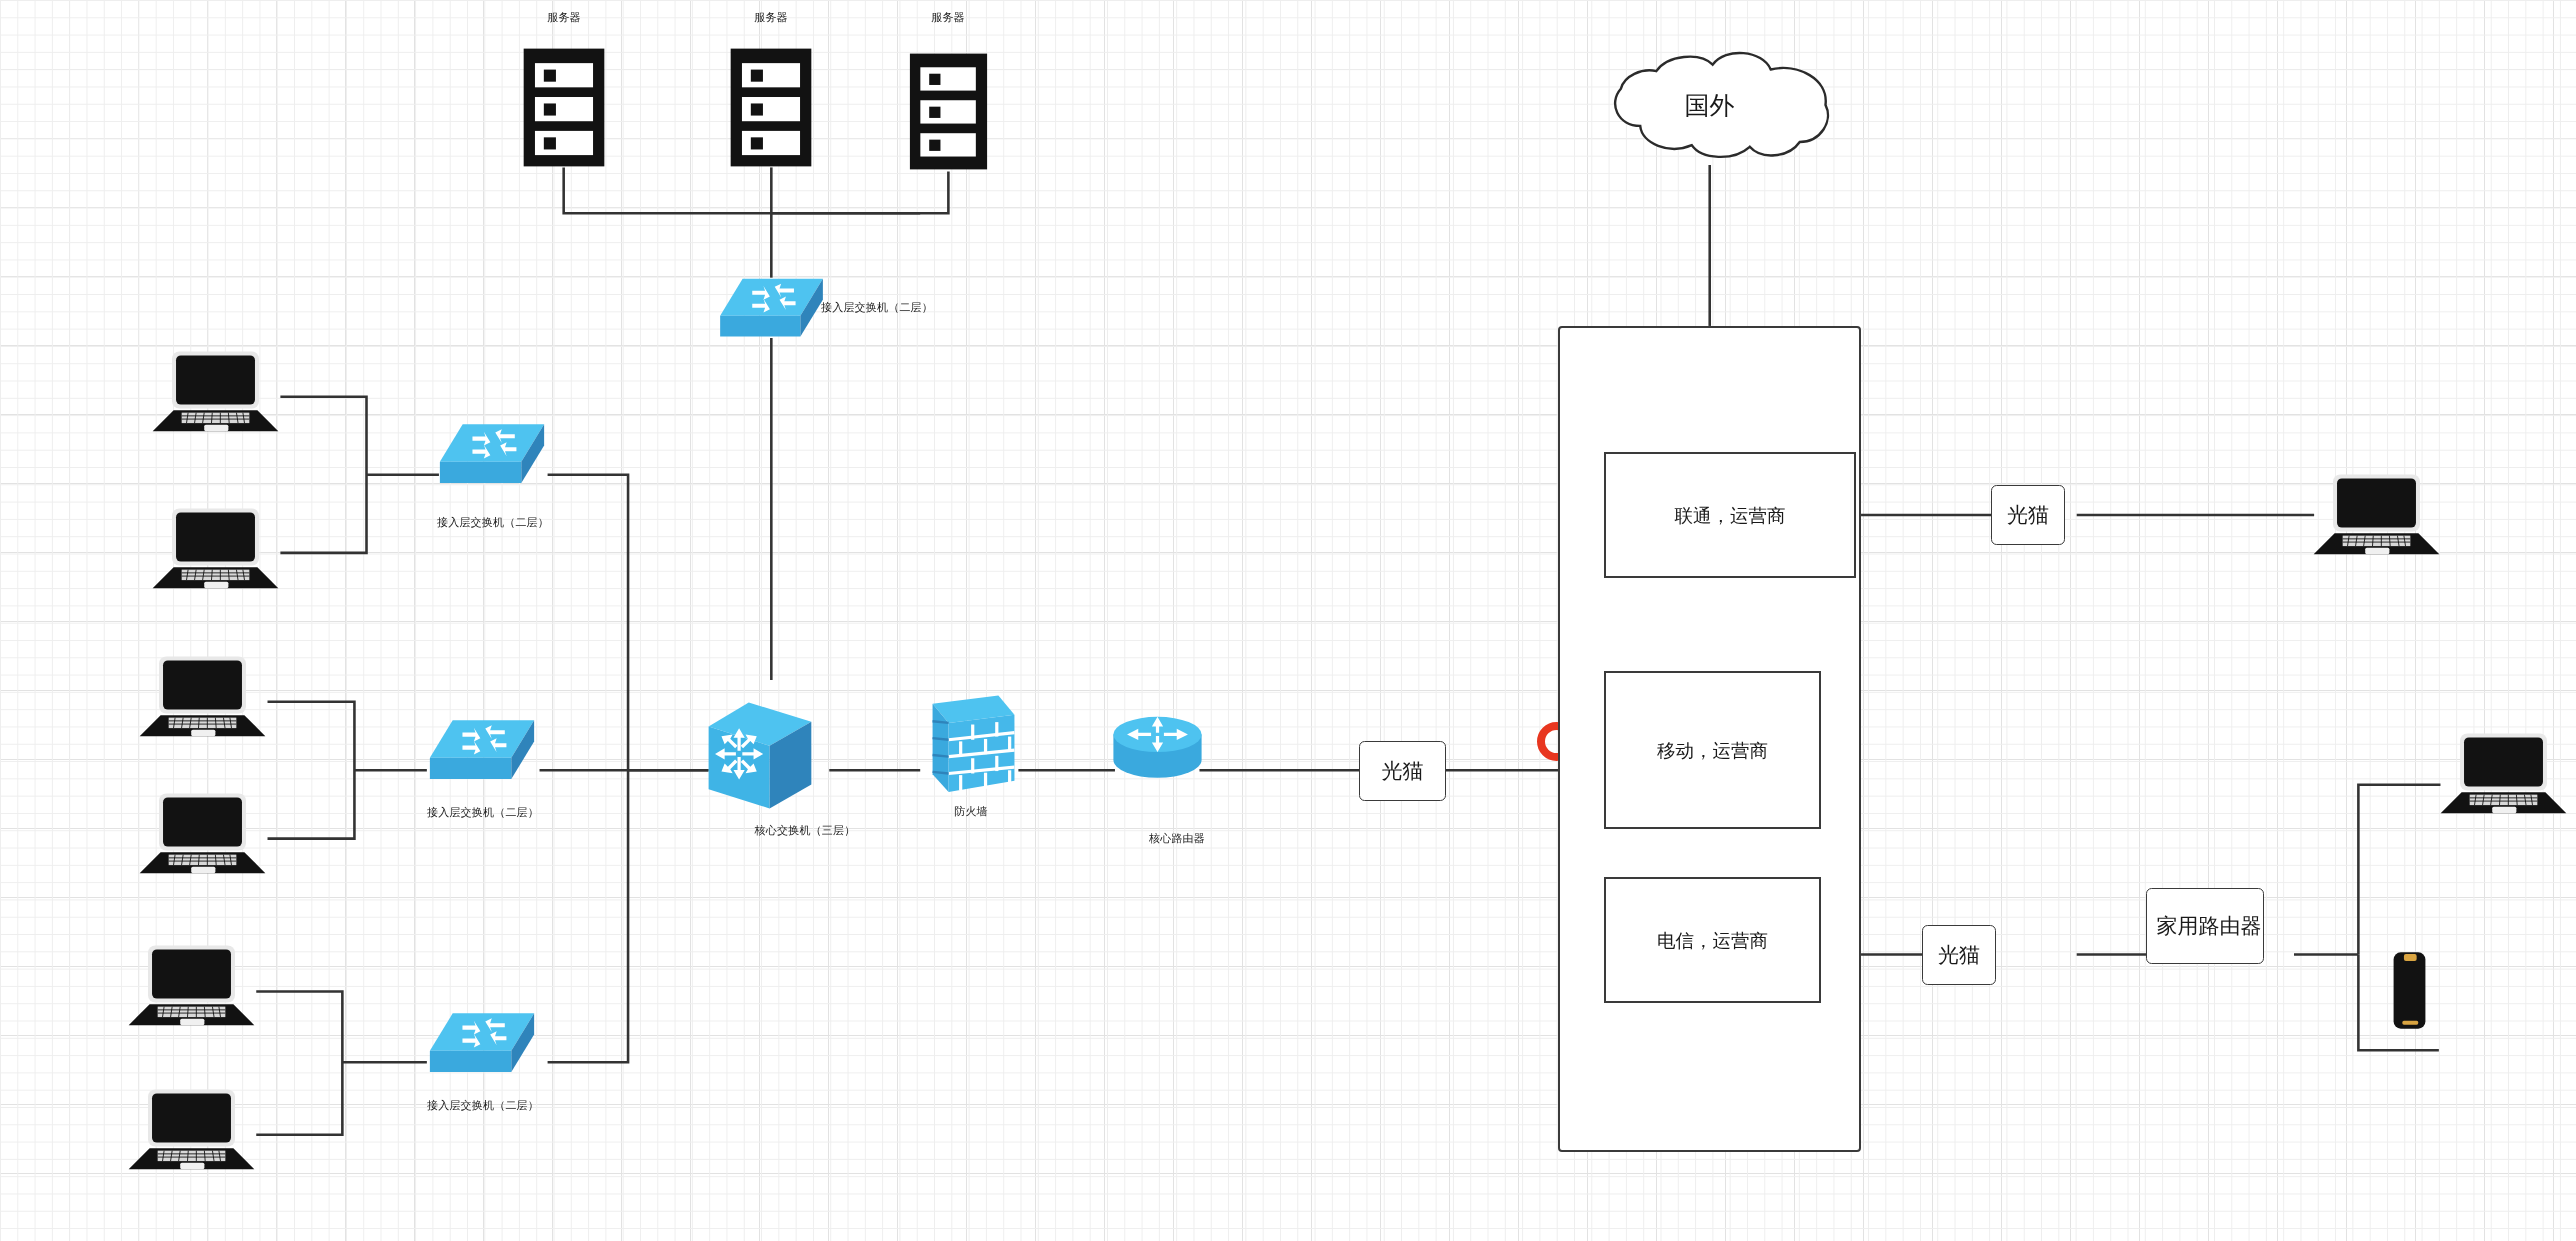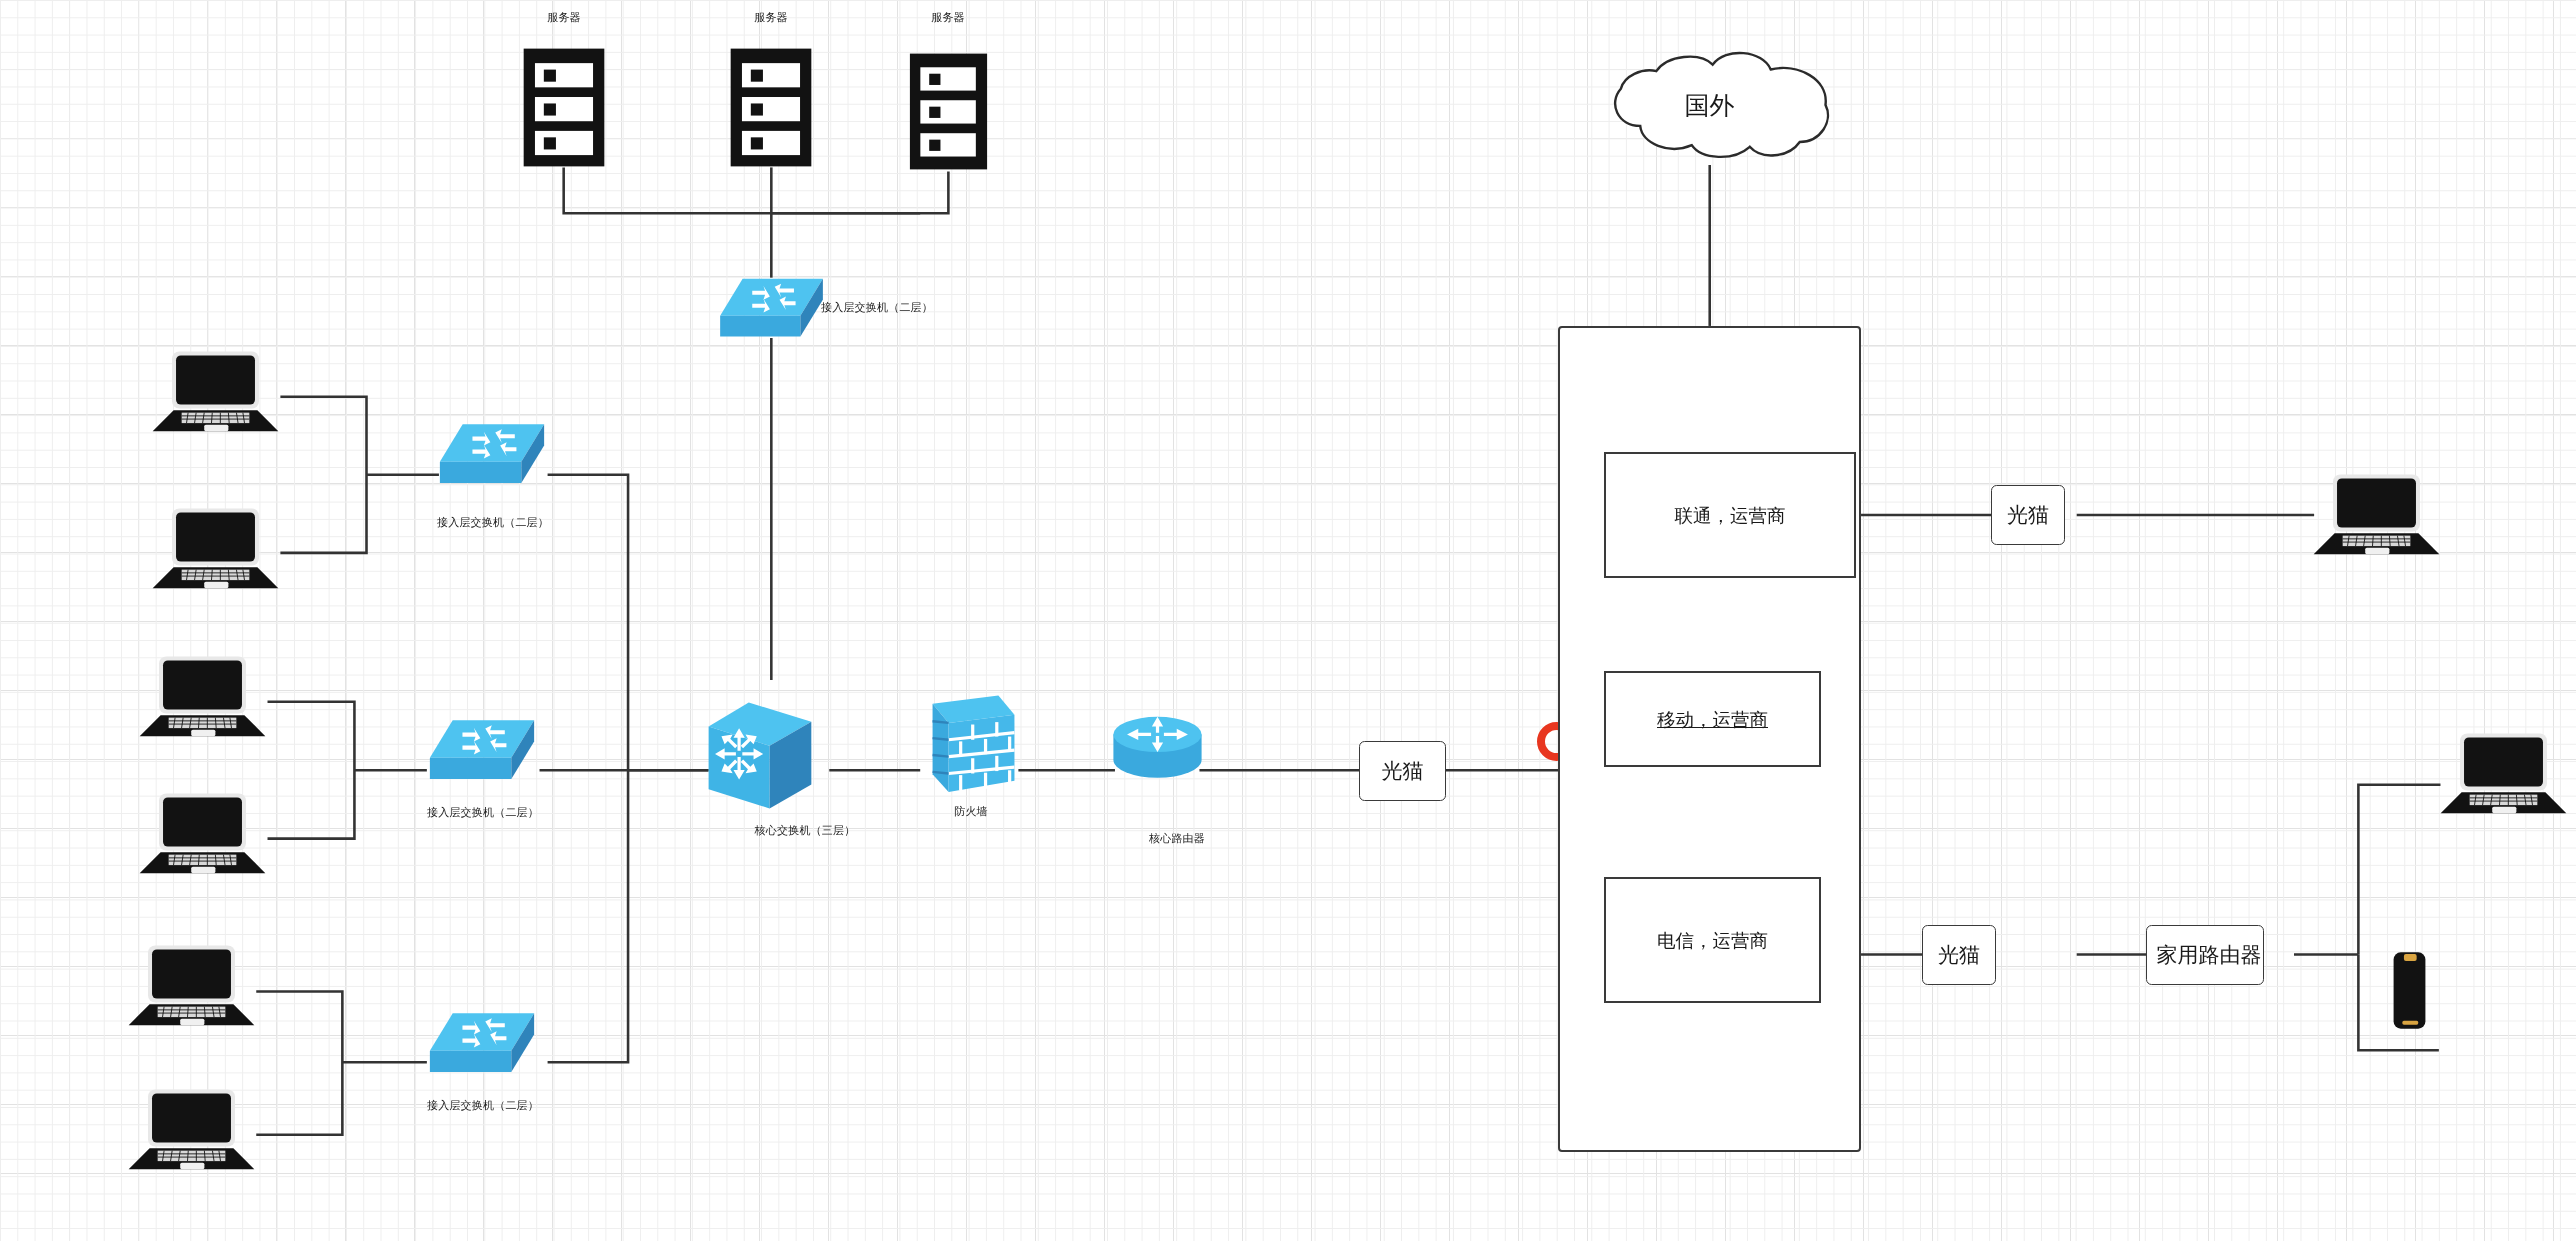--- a/index.html
+++ b/index.html
@@ -428,21 +428,21 @@
                C 260,144 226,146 212,130 C 192,148 152,146 140,128
                C 112,140 78,126 76,104 C 48,104 36,76 52,58
                C 56,42 78,32 96,36 Z" fill="#ffffff" stroke="#2b2b2b" stroke-width="3"></path>
     </svg>
     <div class="cloudlbl" style="top:47px;">国外</div>
   </div>
 
   <div class="sbox" style="left:1604px; top:452px; width:252px; height:126px;">
     <span>联通，运营商</span>
   </div>
-  <div class="sbox" style="left:1604px; top:671px; width:217px; height:96px;text-decoration:underline;">
+  <div class="sbox" style="left:1604px; top:671px; width:217px; height:158px;">
     <span>移动，运营商</span>
   </div>
   <div class="sbox" style="left:1604px; top:877px; width:217px; height:126px;">
     <span>电信，运营商</span>
   </div>
 
   <div class="tbox" style="left:1991px; top:485px; width:74px; height:60px;">
     <span>光猫</span>
   </div>
 
@@ -464,21 +464,21 @@
         <line x1="106" y1="79" x2="108" y2="92"></line>
           <line x1="114" y1="79" x2="116" y2="92"></line>
       </g>
       <rect x="66" y="94" width="30" height="8" rx="2" fill="#f0f0f0"></rect>
     </svg>
   </div>
 
   <div class="tbox" style="left:1922px; top:925px; width:74px; height:60px;">
     <span>光猫</span>
   </div>
-  <div class="tbox" style="left:2146px; top:925px; width:118px; height:60px;padding-left:8px;">
+  <div class="tbox" style="left:2146px; top:888px; width:118px; height:76px;padding-left:8px;">
     <span>家用路由器</span>
   </div>
 
   <div class="node" style="left:2439px; top:731px;">
     <svg width="129" height="87" viewBox="0 0 160 108">
       <rect x="26" y="3" width="108" height="71" rx="9" fill="#e8e8e8"></rect>
       <rect x="31" y="8" width="98" height="61" rx="6" fill="#121212"></rect>
       <path d="M 28,76 L 132,76 L 158,102 L 2,102 Z" fill="#121212"></path>
       <rect x="38" y="79" width="84" height="13" fill="#d8d8d8"></rect>
       <g stroke="#121212" stroke-width="1.1">

